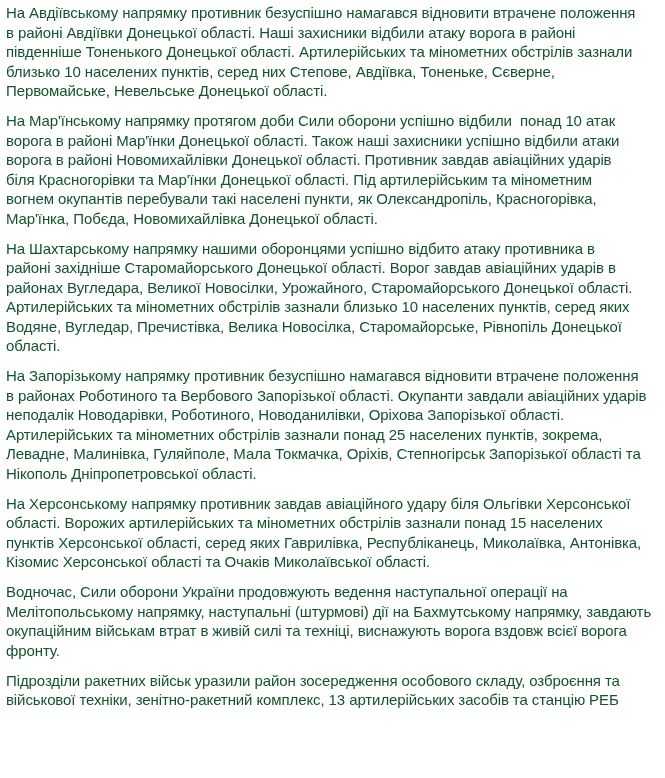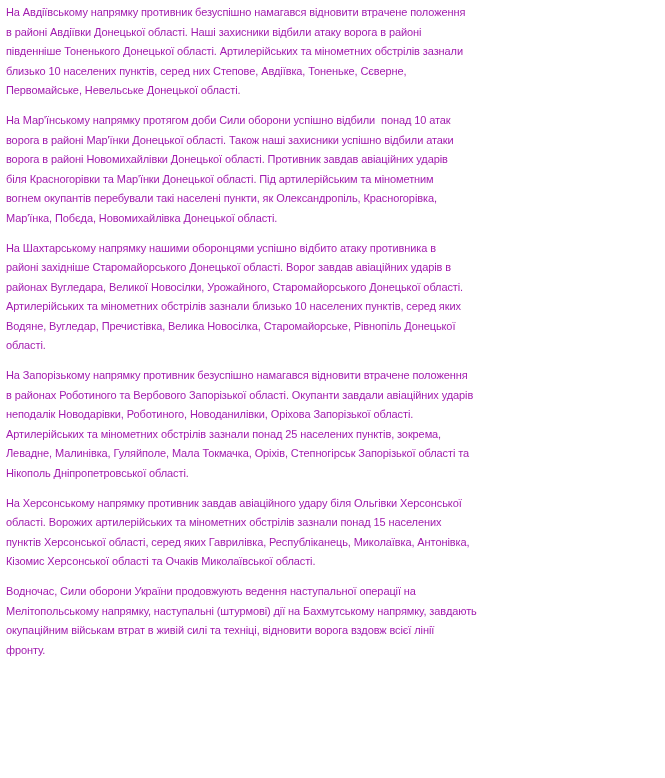--- a/index.html
+++ b/index.html
@@ -9,23 +9,23 @@
   }
   body {
     width: 665px;
     height: 778px;
     box-sizing: border-box;
     padding: 3px 2px 0 6px;
     overflow: hidden;
   }
   .report {
     font-family: "Liberation Sans", sans-serif;
-    font-size: 11px;
+    font-size: 15px;
     line-height: 19.5px;
-    color: #a21caf;
+    color: #14532d;
   }
   .report p {
     margin: 0 0 10.5px 0;
     white-space: pre;
     letter-spacing: -0.1px;
   }
 </style>
 </head>
 <body>
 
@@ -52,15 +52,17 @@
 неподалік Новодарівки, Роботиного, Новоданилівки, Оріхова Запорізької області.
 Артилерійських та мінометних обстрілів зазнали понад 25 населених пунктів, зокрема,
 Левадне, Малинівка, Гуляйполе, Мала Токмачка, Оріхів, Степногірськ Запорізької області та
 Нікополь Дніпропетровської області.</p>
   <p>На Херсонському напрямку противник завдав авіаційного удару біля Ольгівки Херсонської
 області. Ворожих артилерійських та мінометних обстрілів зазнали понад 15 населених
 пунктів Херсонської області, серед яких Гаврилівка, Республіканець, Миколаївка, Антонівка,
 Кізомис Херсонської області та Очаків Миколаївської області.</p>
   <p>Водночас, Сили оборони України продовжують ведення наступальної операції на
 Мелітопольському напрямку, наступальні (штурмові) дії на Бахмутському напрямку, завдають
-окупаційним військам втрат в живій силі та техніці, відновити ворога вздовж всієї лінії
+окупаційним військам втрат в живій силі та техніці, виснажують ворога вздовж всієї ворога
 фронту.</p>
+  <p>Підрозділи ракетних військ уразили район зосередження особового складу, озброєння та
+військової техніки, зенітно-ракетний комплекс, 13 артилерійських засобів та станцію РЕБ</p>
 </div>
 
 </body></html>

